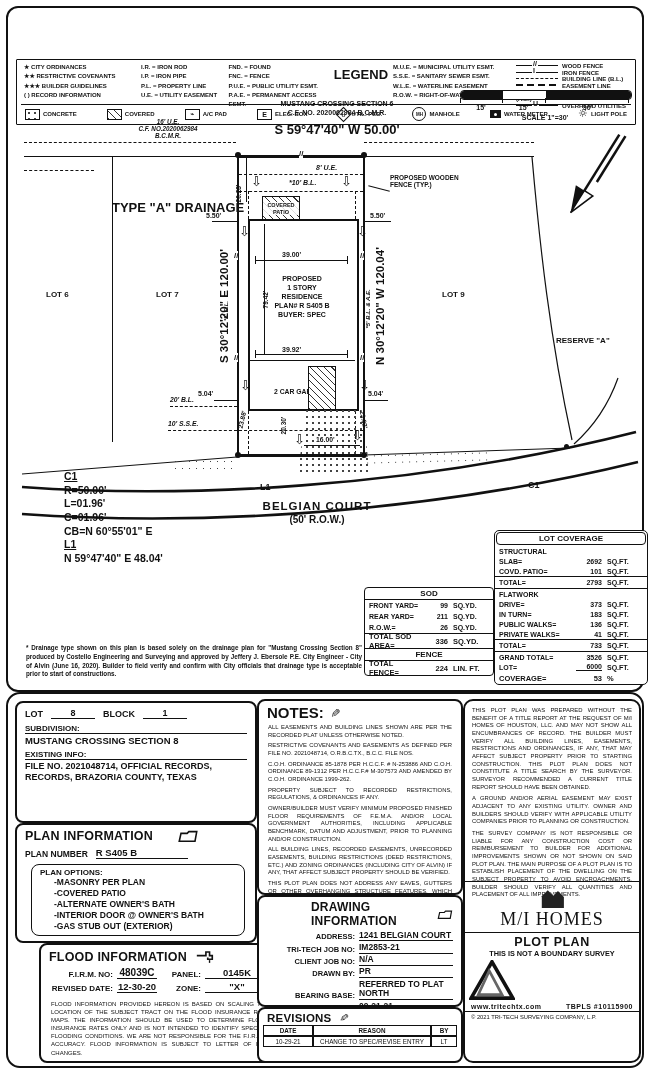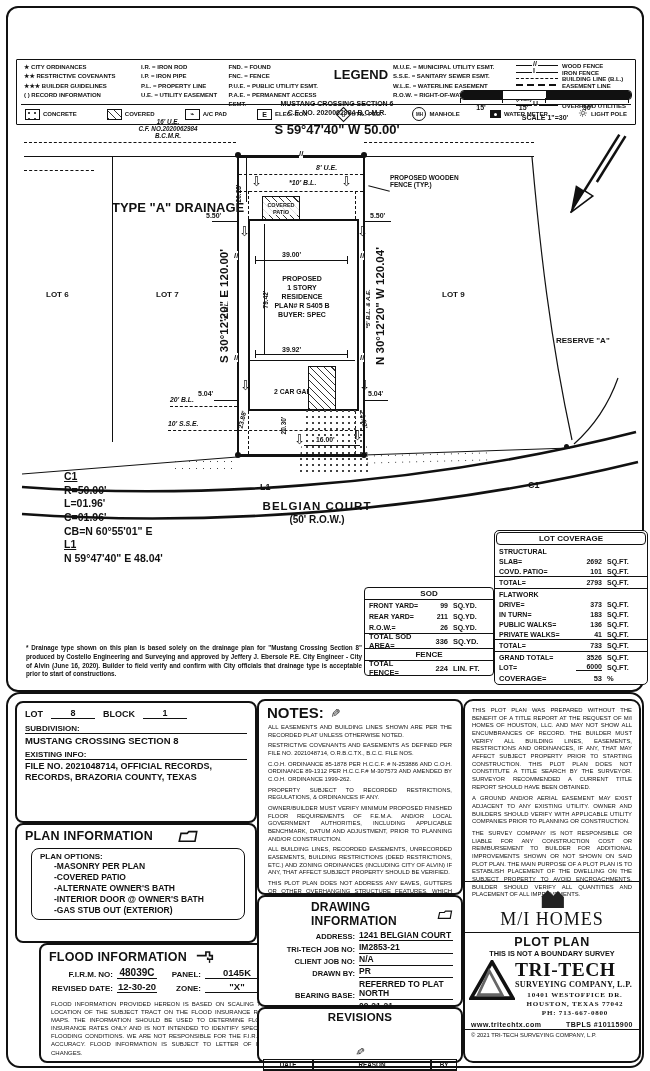--- a/index.html
+++ b/index.html
@@ -404,20 +404,24 @@
       </div>
     </div>
 
     <div class="box" style="left:7px;top:129px;width:238px;height:116px;">
       <div style="display:flex;align-items:center;gap:24px;padding:4px 8px 0 8px;">
         <span class="hdr">PLAN INFORMATION</span>
         <svg width="22" height="14" viewBox="0 0 24 16">
             <path d="M2 14 L4 5 H11 L13 3 H22 L20 14 Z" fill="none" stroke="#111" stroke-width="1.8"></path>
           </svg>
       </div>
+      <div style="display:flex;align-items:flex-end;padding:4px 8px 0 8px;">
+        <span class="b" style="font-size:8.5px;">PLAN NUMBER</span>
+        <span class="b underv" style="font-size:9.5px;width:92px;margin-left:8px;">R S405 B</span>
+      </div>
       <div style="margin:5px 10px 0 14px;border:1.6px solid #111;border-radius:8px;padding:3px 8px;">
         <div class="b" style="font-size:8px;">PLAN OPTIONS:</div>
         <div class="b" style="font-size:8.5px;padding-left:14px;line-height:1.3;">
           <div>-MASONRY PER PLAN</div>
           <div>-COVERED PATIO</div>
           <div>-ALTERNATE OWNER'S BATH</div>
           <div>-INTERIOR DOOR @ OWNER'S BATH</div>
           <div>-GAS STUB OUT (EXTERIOR)</div>
         </div>
       </div>
@@ -495,21 +499,21 @@
           <span class="dl">BEARING BASE:</span>
           <span class="dv">REFERRED TO PLAT NORTH</span>
         </div>
       <div class="dirow">
           <span class="dl">FIELD DATE:</span>
           <span class="dv">09-21-21</span>
         </div>
     </div>
 
     <div class="box" style="left:249px;top:313px;width:202px;height:52px;">
-      <div style="display:flex;align-items:center;gap:22px;padding:2px 8px 1px 8px;flex-direction:column;">
+      <div style="display:flex;align-items:center;gap:8px;padding:2px 8px 1px 8px;">
         <span class="hdr" style="font-size:11.5px;">REVISIONS</span>
         <span style="font-size:11px;transform:rotate(100deg);">✎</span>
       </div>
       <div class="revgrid b" style="margin:0 4px;">
         <div>DATE</div>
         <div>REASON</div>
         <div>BY</div>
       </div>
       <div class="revgrid" style="margin:0 4px;">
         <div>10-29-21</div>
@@ -532,27 +536,20 @@
         <div class="serif" style="font-size:18px;letter-spacing:1px;">M/I HOMES</div>
       </div>
       <div style="border-top:1.6px solid #111;">
         <div class="b c" style="font-size:12.5px;padding-top:2px;letter-spacing:0.5px;">PLOT PLAN</div>
         <div class="b c" style="font-size:7.3px;">THIS IS NOT A BOUNDARY SURVEY</div>
         <div style="display:flex;align-items:flex-start;padding:2px 4px 0 4px;">
           <svg width="46" height="40" viewBox="0 0 50 44">
             <path d="M25 2 L48 42 H2 Z" fill="none" stroke="#111" stroke-width="4"></path>
             <path d="M22 12 L36 38 H10 Z" fill="none" stroke="#666" stroke-width="3"></path>
           </svg>
-          <div style="flex:1;">
-            <div class="serif b" style="font-size:19.5px;letter-spacing:0.5px;line-height:1;">TRI-TECH</div>
-            <div class="serif b" style="font-size:8.2px;letter-spacing:0.3px;">SURVEYING COMPANY, L.P.</div>
-            <div class="serif b pre c" style="font-size:7px;letter-spacing:0.8px;line-height:1.3;padding-top:2px;">10401 WESTOFFICE DR.
-HOUSTON, TEXAS 77042
-PH: 713-667-0800</div>
-          </div>
         </div>
         <div style="display:flex;justify-content:space-between;padding:3px 6px 1px 6px;border-bottom:1px solid #111;">
           <span class="b" style="font-size:7px;letter-spacing:0.5px;">www.tritechtx.com</span>
           <span class="b" style="font-size:7px;letter-spacing:0.5px;">TBPLS #10115900</span>
         </div>
         <div style="font-size:5.8px;padding:2px 6px;">© 2021 TRI-TECH SURVEYING COMPANY, L.P.</div>
       </div>
     </div>
   </div>
 </div>

